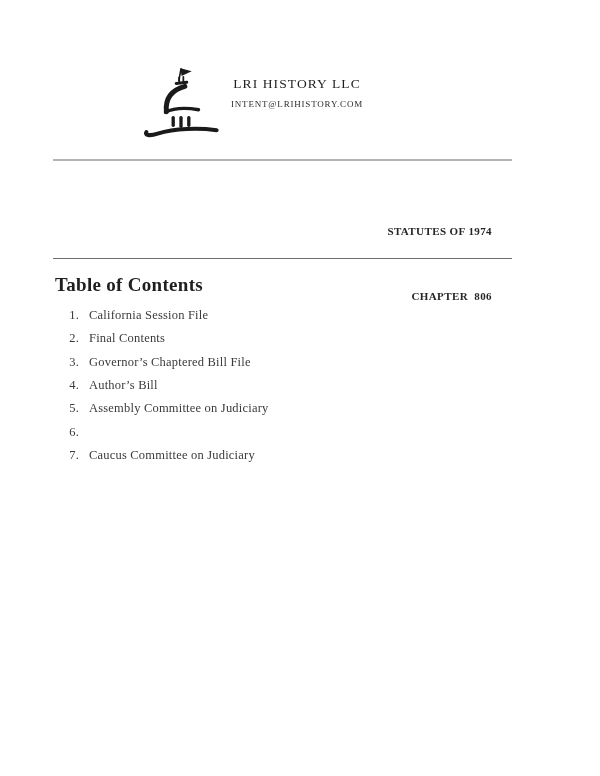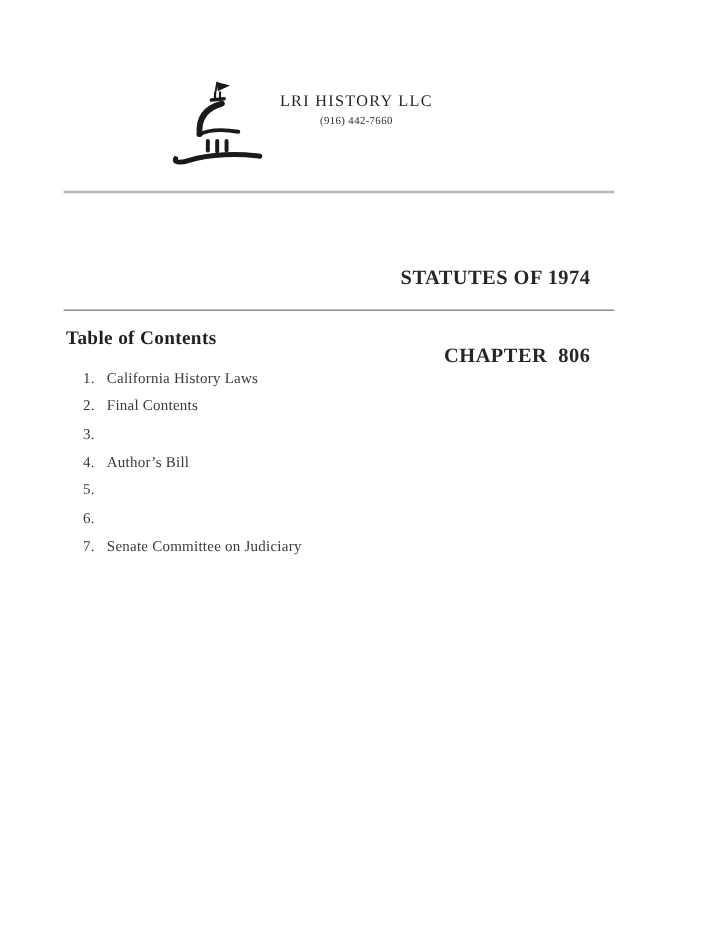--- a/index.html
+++ b/index.html
@@ -65,33 +65,33 @@
   }
 
   
   .ref-block {
     position: absolute;
     left: 0;
     top: 178px;
     width: 492px;
     text-align: right;
     font-weight: bold;
-    font-size: 17px;
+    font-size: 11px;
     line-height: 21.5px;
     letter-spacing: 0.4px;
     color: #262626;
     white-space: pre;
   }
 
   
   .toc-heading {
     position: absolute;
     left: 55px;
     top: 274px;
-    font-size: 16px;
+    font-size: 19px;
     font-weight: bold;
     letter-spacing: 0.3px;
     color: #1f1f1f;
   }
   .toc-list {
     position: absolute;
     left: 55px;
     top: 304px;
   }
   .toc-row {
@@ -130,55 +130,57 @@
       <path d="M32,58 v8" stroke-width="3.4"></path>
       <path d="M40,58 v9" stroke-width="3.4"></path>
       <path d="M48,58 v8" stroke-width="3.4"></path>
 
       <path d="M4.5,73 C2.5,77 10,76.5 16,74.5 C34,69 58,68.5 76.5,71" stroke-width="4.2"></path>
     </svg>
   </div>
 
   <div class="header-text">
     <div class="company">LRI HISTORY LLC</div>
-    <div class="contact phone">(916) 442-7660</div>
+    <div class="contact first">INTENT@LRIHISTORY.COM</div>
   </div>
 
   <div class="rule-top"></div>
 
   <div class="ref-block">
     <div>STATUTES OF 1974</div>
     <div>CHAPTER  806</div>
   </div>
 
   <div class="rule-bottom"></div>
 
   <div class="toc-heading">Table of Contents</div>
 
   <div class="toc-list">
     <div class="toc-row">
       <span class="toc-num">1.</span>
-      <span class="toc-label">California History Laws</span>
+      <span class="toc-label">California Session File</span>
     </div>
     <div class="toc-row">
       <span class="toc-num">2.</span>
       <span class="toc-label">Final Contents</span>
     </div>
     <div class="toc-row">
       <span class="toc-num">3.</span>
+      <span class="toc-label">Governor’s Chaptered Bill File</span>
     </div>
     <div class="toc-row">
       <span class="toc-num">4.</span>
       <span class="toc-label">Author’s Bill</span>
     </div>
     <div class="toc-row">
       <span class="toc-num">5.</span>
+      <span class="toc-label">Assembly Committee on Judiciary</span>
     </div>
     <div class="toc-row">
       <span class="toc-num">6.</span>
     </div>
     <div class="toc-row">
       <span class="toc-num">7.</span>
-      <span class="toc-label">Senate Committee on Judiciary</span>
+      <span class="toc-label">Caucus Committee on Judiciary</span>
     </div>
   </div>
 
 </div>
 
 </body></html>

